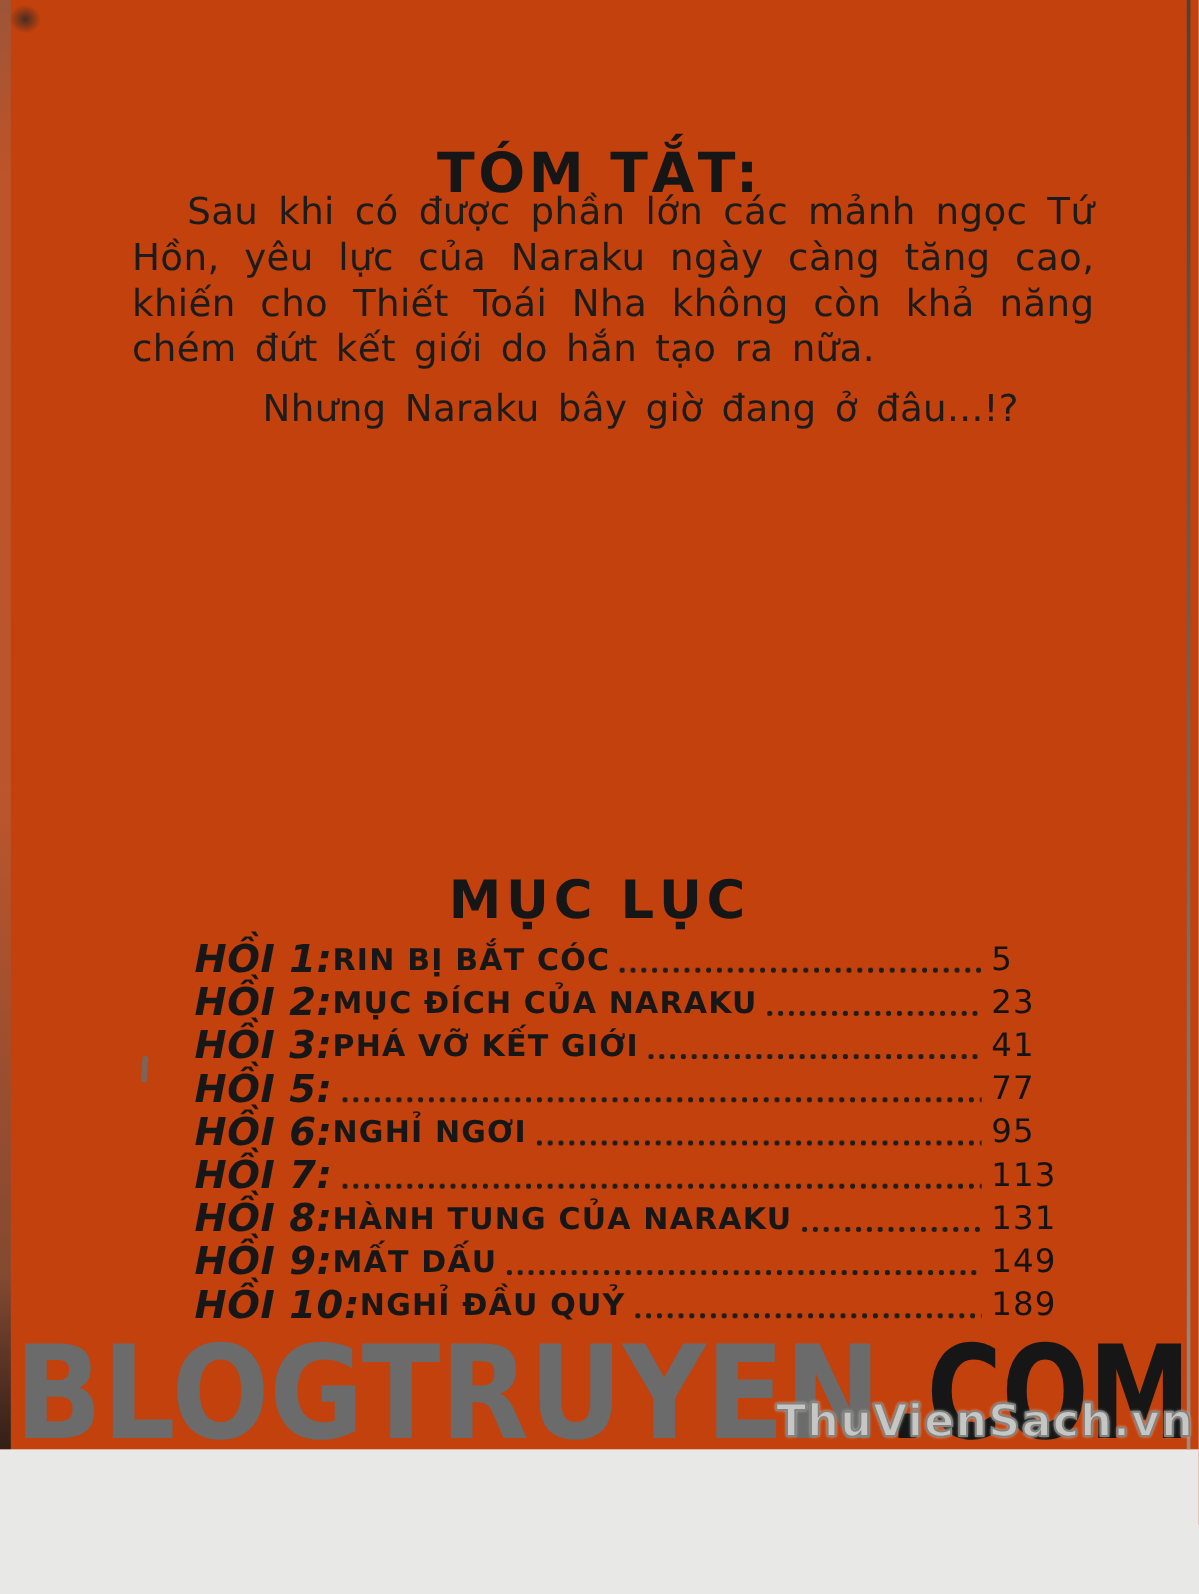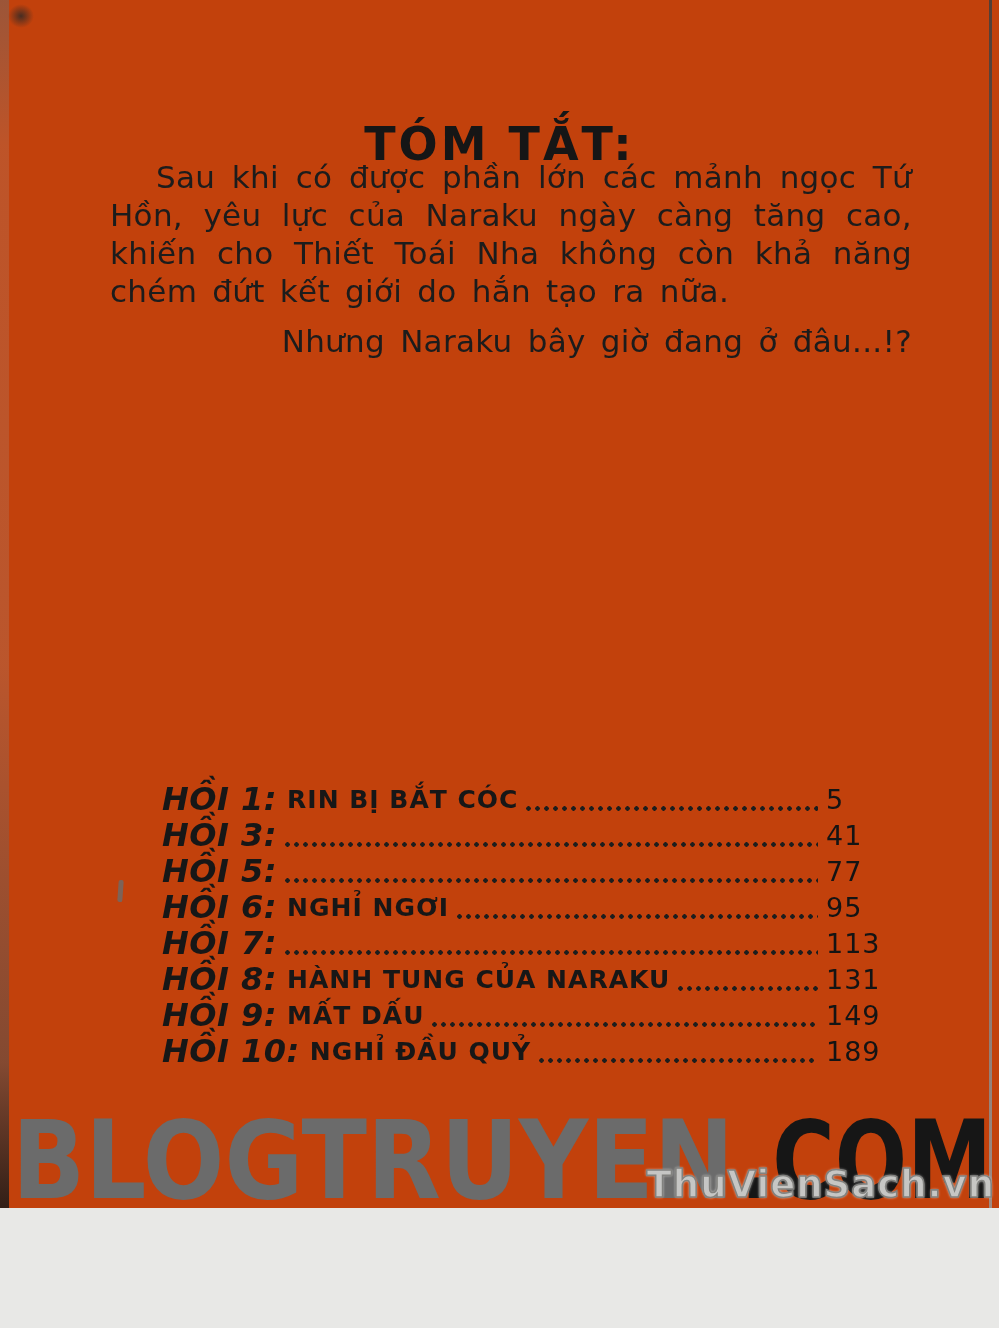--- a/index.html
+++ b/index.html
@@ -51,21 +51,21 @@
     position:absolute;top:158px;left:110px;width:802px;
   }
   .summary p{
     margin:0 0 12px 0;
     font-size:31px;line-height:38px;
     letter-spacing:.3px;word-spacing:5px;
     text-align:justify;text-indent:46px;
     color:#1c1c1c;
   }
   .summary p.last{
-    text-align:right;margin-top:6px;
+    text-align:center;margin-top:6px;
   }
 
   
   .toc-title{
     position:absolute;top:688px;left:0;right:0;
     text-align:center;
     font-size:44px;font-weight:700;letter-spacing:4px;
     color:#161616;
   }
   .toc{
@@ -76,21 +76,21 @@
     height:36px;line-height:33px;
     white-space:nowrap;
   }
   .toc-label{
     font-weight:700;font-style:italic;
     font-size:32px;letter-spacing:.5px;
     color:#171717;
   }
   .toc-entry-title{
     font-weight:700;font-size:25px;letter-spacing:1px;
-    margin-left:10px;color:#171717;
+    color:#171717;
   }
   .toc-dots{
     flex:1;height:33px;margin:0 8px 0 6px;
     background-image:radial-gradient(circle, #1d1d1d 2.1px, rgba(0,0,0,0) 2.4px);
     background-size:9px 9px;
     background-repeat:repeat-x;
     background-position:left 21px;
   }
   .toc-page{
     width:62px;font-size:27px;font-weight:400;
@@ -119,32 +119,40 @@
   <div class="corner-smudge"></div>
   <div class="tick-artifact"></div>
   <div class="blob-bottom-left"></div>
 
   <h1 class="summary-title">TÓM TẮT:</h1>
   <div class="summary">
     <p>Sau khi có được phần lớn các mảnh ngọc Tứ Hồn, yêu lực của Naraku ngày càng tăng cao, khiến cho Thiết Toái Nha không còn khả năng chém đứt kết giới do hắn tạo ra nữa.</p>
     <p class="last">Nhưng Naraku bây giờ đang ở đâu...!?</p>
   </div>
 
+  <h2 class="toc-title">MỤC LỤC</h2>
   <div class="toc">
 
       <div class="toc-row">
         <span class="toc-label">HỒI 1:</span>
         <span class="toc-entry-title">RIN BỊ BẮT CÓC</span>
         <span class="toc-dots"></span>
         <span class="toc-page">5</span>
       </div>
 
+      <div class="toc-row">
+        <span class="toc-label">HỒI 2:</span>
+        <span class="toc-entry-title">MỤC ĐÍCH CỦA NARAKU</span>
+        <span class="toc-dots"></span>
+        <span class="toc-page">23</span>
+      </div>
 
       <div class="toc-row">
         <span class="toc-label">HỒI 3:</span>
+        <span class="toc-entry-title">PHÁ VỠ KẾT GIỚI</span>
         <span class="toc-dots"></span>
         <span class="toc-page">41</span>
       </div>
 
 
       <div class="toc-row">
         <span class="toc-label">HỒI 5:</span>
         <span class="toc-dots"></span>
         <span class="toc-page">77</span>
       </div>

